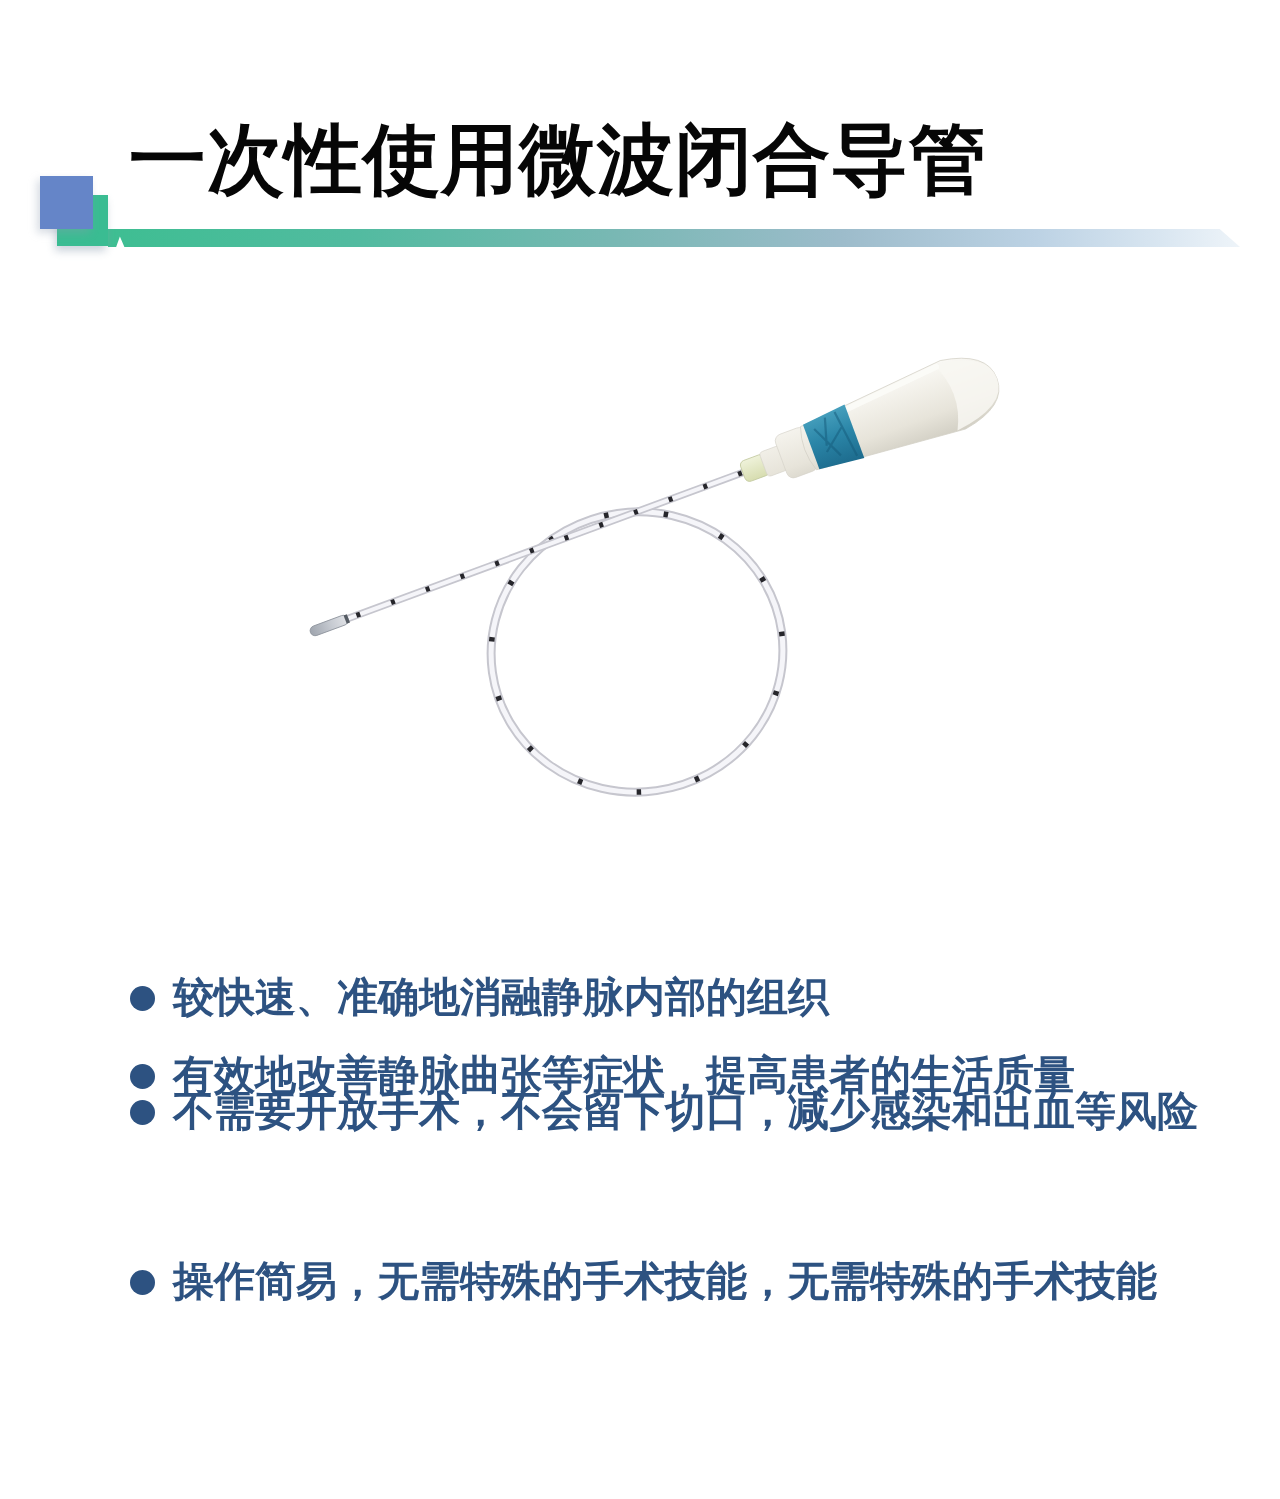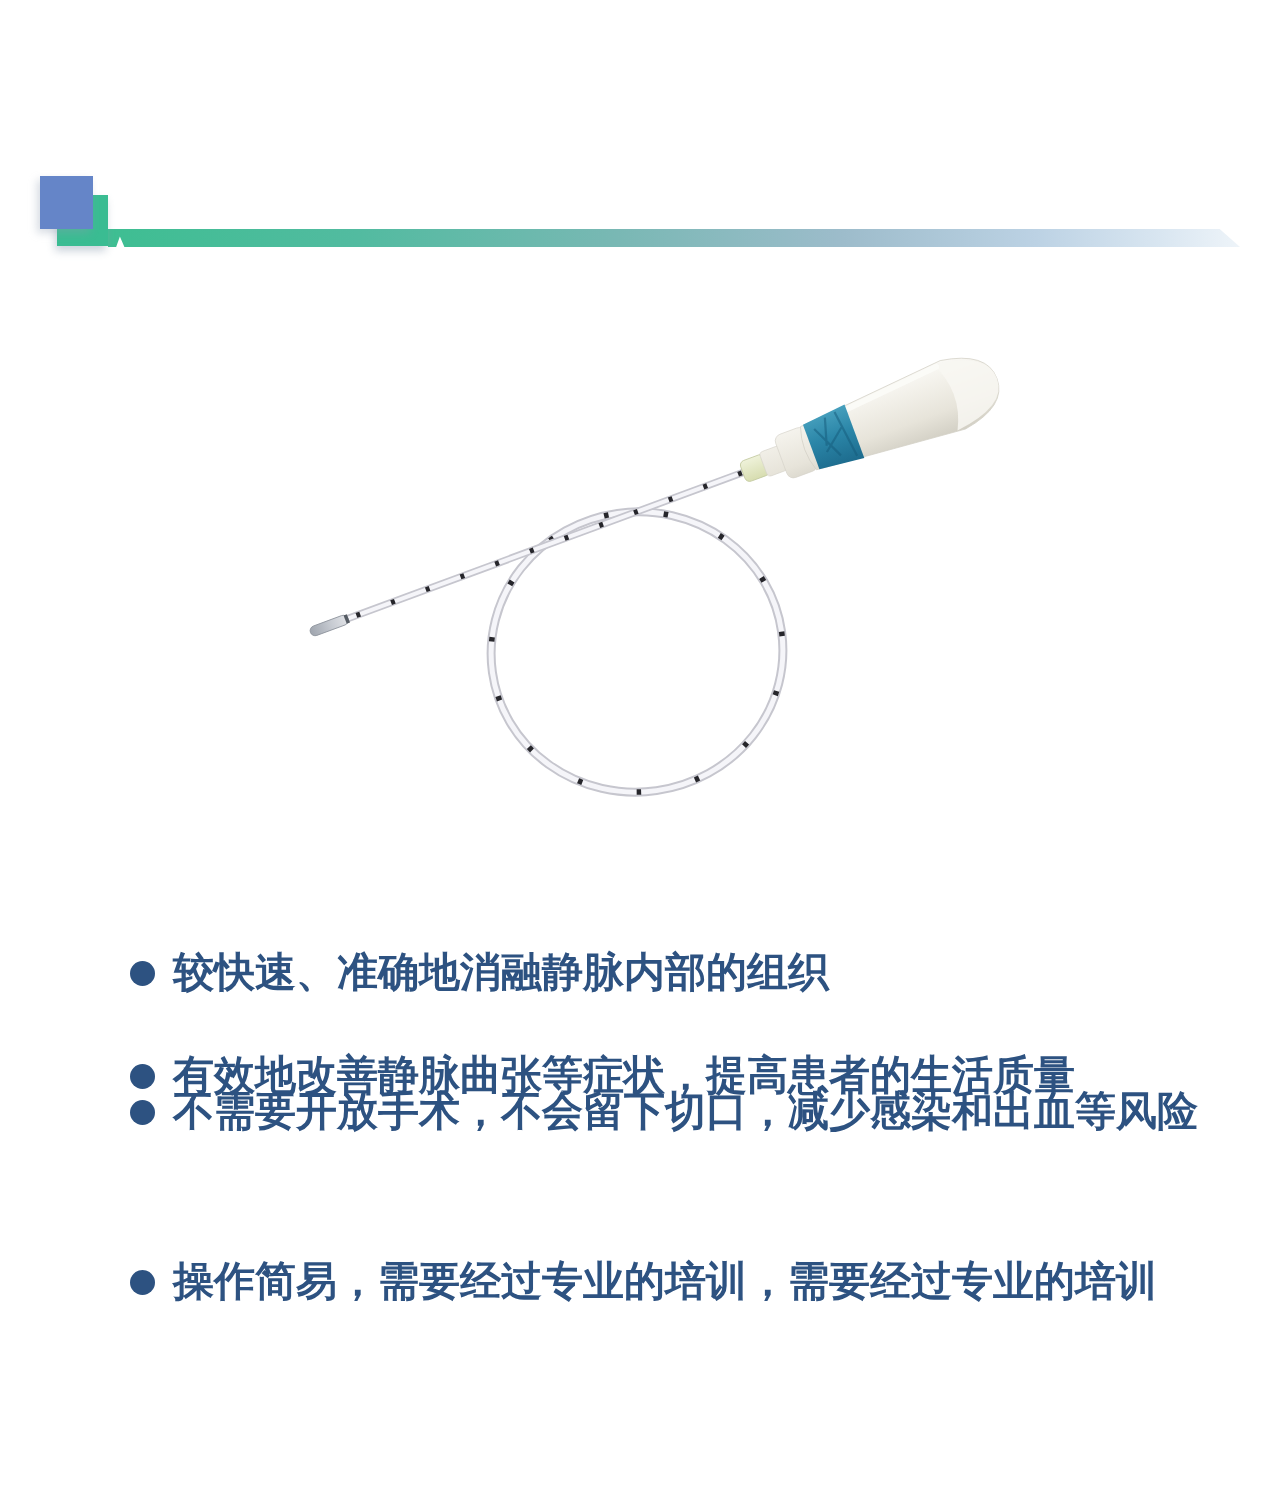--- a/index.html
+++ b/index.html
@@ -48,21 +48,21 @@
   
   .features{
     position:absolute;left:130px;top:0;margin:0;padding:0;
     list-style:none;z-index:3;
   }
   .features li{
     position:absolute;left:0;
     display:flex;align-items:center;gap:18px;
     height:48px;white-space:nowrap;
   }
-  .features li:nth-child(1){top:949px;}
+  .features li:nth-child(1){top:974px;}
   .features li:nth-child(2){top:1052px;}
   .features li:nth-child(3){top:1088px;}
   .features li:nth-child(4){top:1258px;}
   .dot{
     flex:0 0 auto;
     width:25px;height:25px;border-radius:50%;
     background:#2d5281;
   }
   .feature-text{
     font-size:41px;font-weight:700;color:#2d5281;
@@ -70,20 +70,21 @@
   }
 </style>
 </head>
 <body>
 
 <div class="slide">
 
   <div class="accent-bar"></div>
   <div class="sq-green"></div>
   <div class="sq-blue"></div>
+  <h1 class="title">一次性使用微波闭合导管</h1>
 
   <svg class="figure" viewBox="0 0 1280 1499" xmlns="http://www.w3.org/2000/svg" aria-hidden="true">
     <defs>
       <linearGradient id="gHandle" gradientUnits="userSpaceOnUse" x1="0" y1="428" x2="0" y2="508">
         <stop offset="0" stop-color="#fbfaf7"></stop>
         <stop offset="0.3" stop-color="#f2f0e9"></stop>
         <stop offset="0.65" stop-color="#e7e4da"></stop>
         <stop offset="1" stop-color="#cfccc1"></stop>
       </linearGradient>
       <linearGradient id="gBand" gradientUnits="userSpaceOnUse" x1="0" y1="436" x2="0" y2="500">
@@ -141,17 +142,17 @@
     <li>
       <span class="dot"></span>
       <span class="feature-text">有效地改善静脉曲张等症状，提高患者的生活质量</span>
     </li>
     <li>
       <span class="dot"></span>
       <span class="feature-text">不需要开放手术，不会留下切口，减少感染和出血等风险</span>
     </li>
     <li>
       <span class="dot"></span>
-      <span class="feature-text">操作简易，需要经过专业的培训，需要经过专业的培训</span>
+      <span class="feature-text">操作简易，无需特殊的手术技能，无需特殊的手术技能</span>
     </li>
   </ul>
 
 </div>
 
 </body></html>

